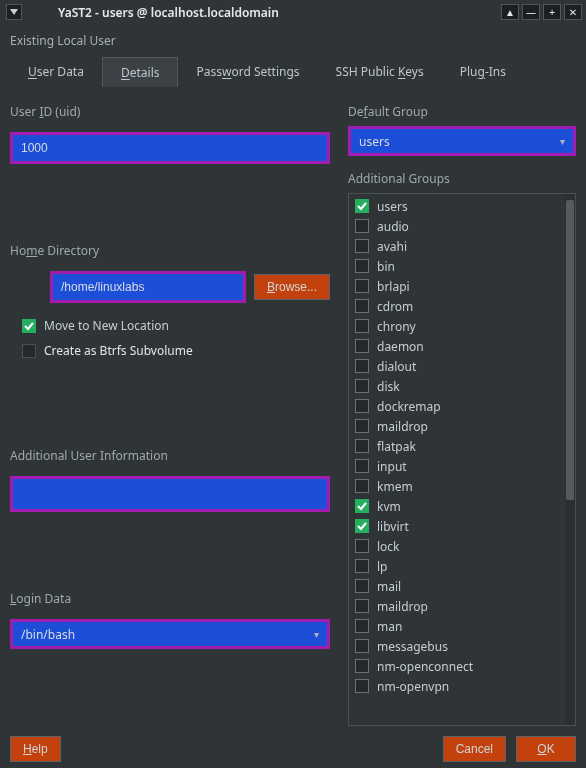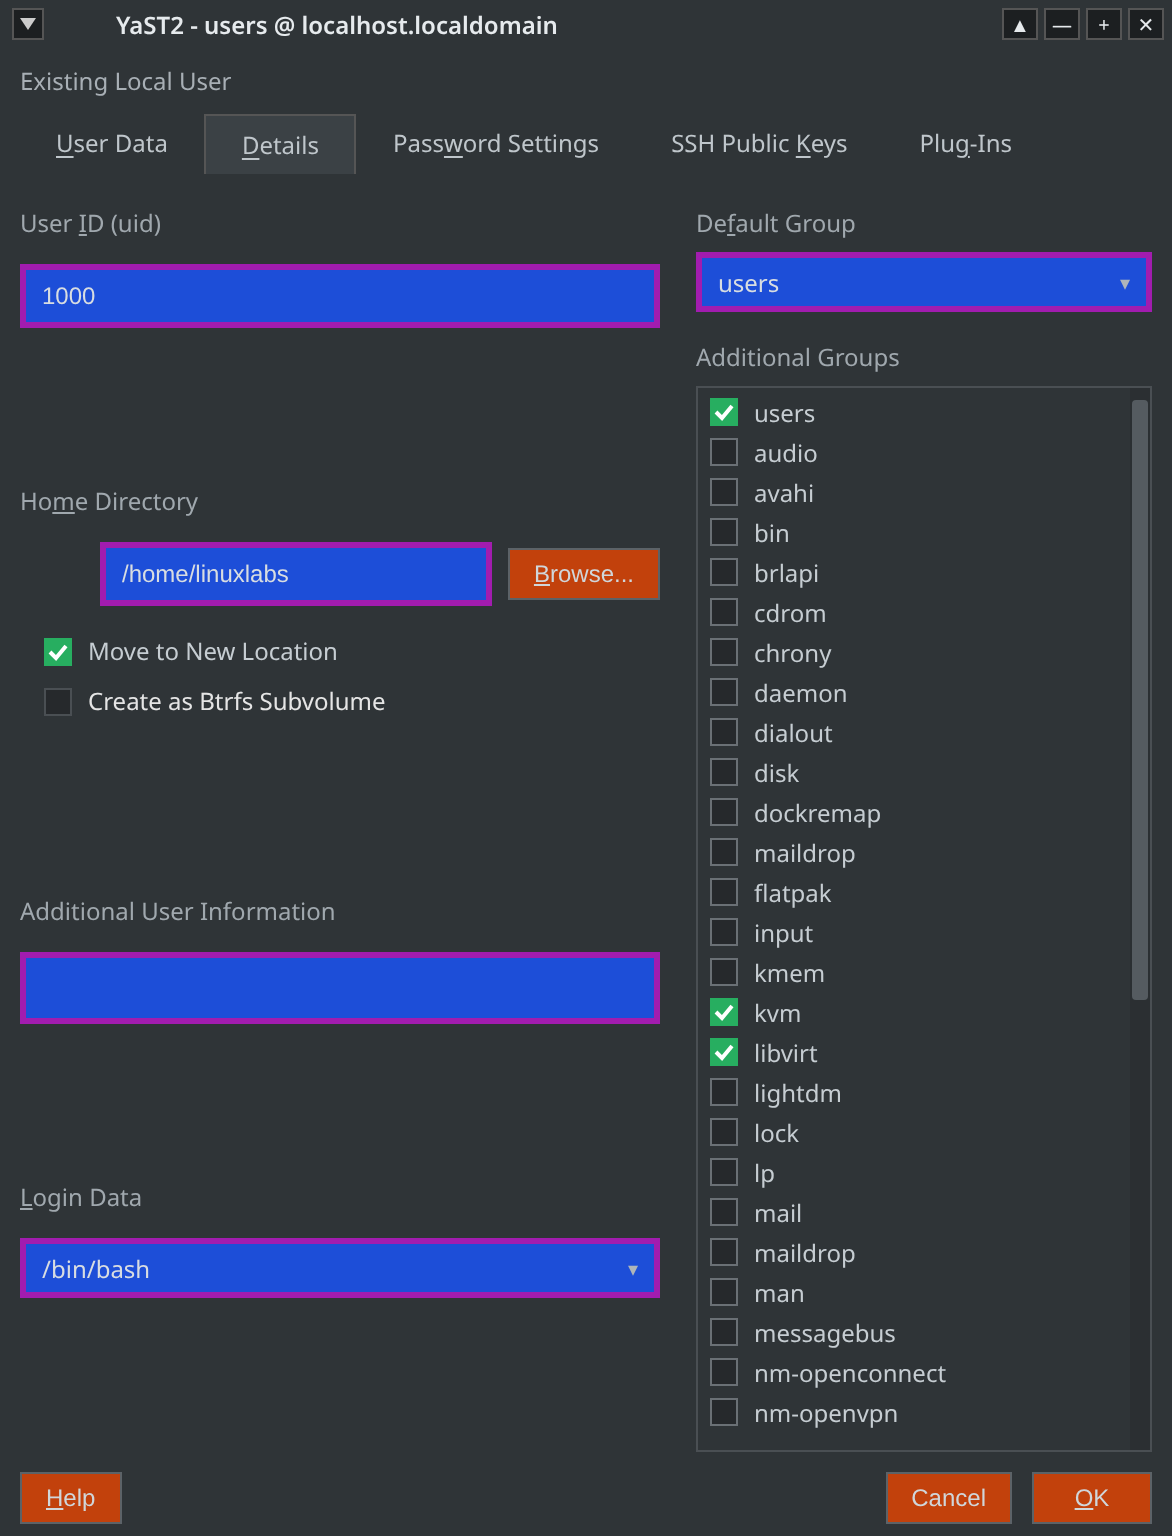--- a/index.html
+++ b/index.html
@@ -235,24 +235,20 @@
             <div class="group-item">
               <div class="checkbox checked">
                 <svg class="check" viewBox="0 0 10 10">
                   <polyline points="1,5 4,8 9,2" fill="none" stroke="#fff" stroke-width="2"></polyline>
                 </svg>
               </div>
               <span class="gname">libvirt</span>
             </div>
             <div class="group-item">
               <div class="checkbox"></div>
-              <span class="gname">lightdm</span>
-            </div>
-            <div class="group-item">
-              <div class="checkbox"></div>
               <span class="gname">lock</span>
             </div>
             <div class="group-item">
               <div class="checkbox"></div>
               <span class="gname">lp</span>
             </div>
             <div class="group-item">
               <div class="checkbox"></div>
               <span class="gname">mail</span>
             </div>

